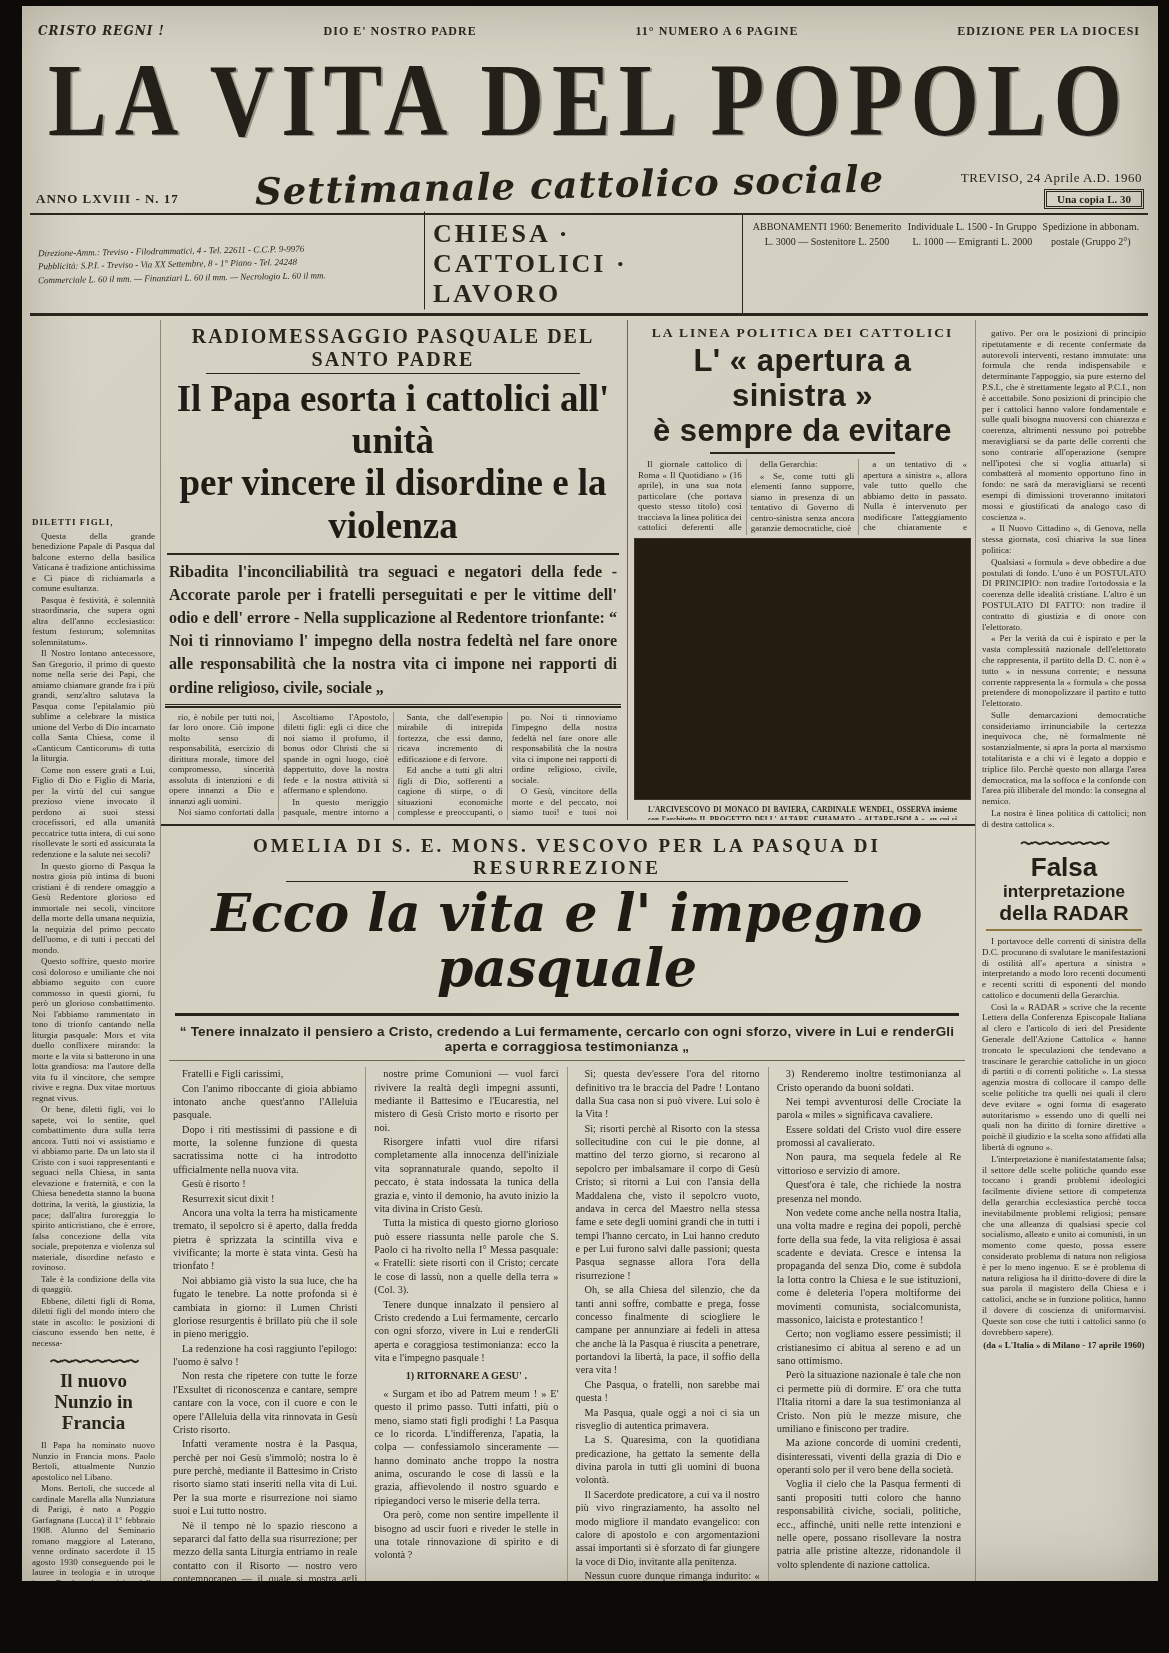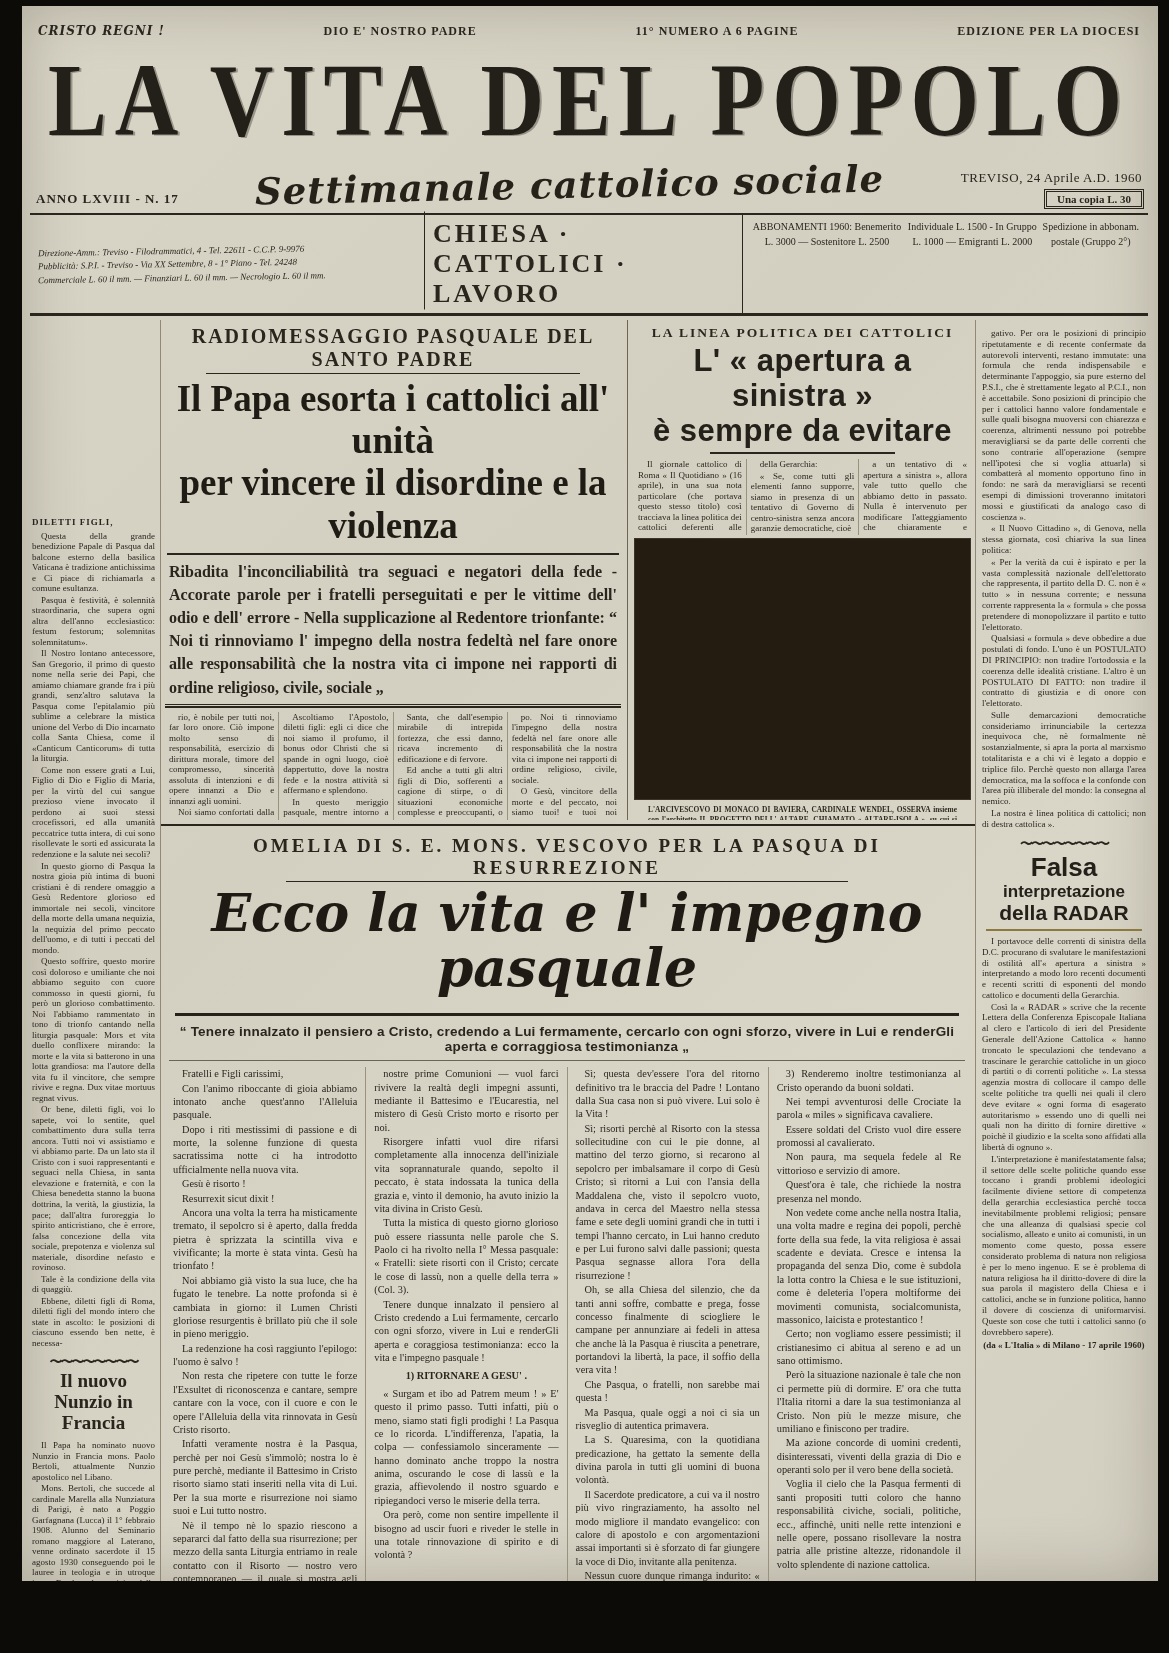--- a/index.html
+++ b/index.html
@@ -291,22 +291,22 @@
               <p class="para sino">L'ANNUNZIO DEL SINODO DIOCESANO.</p>
             </div>
         </div>
       </article>
     </div>
 
     <aside class="rail-right">
       <div>
           <p class="para noind">gativo. Per ora le posizioni di principio ripetutamente e di recente confermate da autorevoli interventi, restano immutate: una formula che renda indispensabile e determinante l'appoggio, sia pure esterno del P.S.I., che è strettamente legato al P.C.I., non è accettabile. Sono posizioni di principio che per i cattolici hanno valore fondamentale e sulle quali bisogna muoversi con chiarezza e coerenza, altrimenti nessuno poi potrebbe meravigliarsi se da parte delle correnti che sono contrarie all'operazione (sempre nell'ipotesi che si voglia attuarla) si combatterà al momento opportuno fino in fondo: ne sarà da meravigliarsi se recenti esempi di dimissioni troveranno imitatori mossi e giustificati da analogo caso di coscienza ».</p>
           <p class="para">« Il Nuovo Cittadino », di Genova, nella stessa giornata, così chiariva la sua linea politica:</p>
+          <p class="para">Qualsiasi « formula » deve obbedire a due postulati di fondo. L'uno è un POSTULATO DI PRINCIPIO: non tradire l'ortodossia e la coerenza delle idealità cristiane. L'altro è un POSTULATO DI FATTO: non tradire il contratto di giustizia e di onore con l'elettorato.</p>
           <p class="para">« Per la verità da cui è ispirato e per la vasta complessità nazionale dell'elettorato che rappresenta, il partito della D. C. non è « tutto » in nessuna corrente; e nessuna corrente rappresenta la « formula » che possa pretendere di monopolizzare il partito e tutto l'elettorato.</p>
-          <p class="para">Qualsiasi « formula » deve obbedire a due postulati di fondo. L'uno è un POSTULATO DI PRINCIPIO: non tradire l'ortodossia e la coerenza delle idealità cristiane. L'altro è un POSTULATO DI FATTO: non tradire il contratto di giustizia e di onore con l'elettorato.</p>
           <p class="para">Sulle demarcazioni democratiche consideriamo irrinunciabile la certezza inequivoca che, nè formalmente nè sostanzialmente, si apra la porta al marxismo totalitarista e a chi vi è legato a doppio e triplice filo. Perchè questo non allarga l'area democratica, ma la soffoca e la confonde con l'area più illiberale del mondo: la consegna al nemico.</p>
           <p class="para">La nostra è linea politica di cattolici; non di destra cattolica ».</p>
         </div>
       <div class="wavy">〜〜〜〜〜〜〜〜</div>
       <section>
         <h3 class="radar-title">
           <span class="t1">Falsa</span>
           <span class="t2">interpretazione</span>
           <span class="t3">della RADAR</span>
         </h3>

